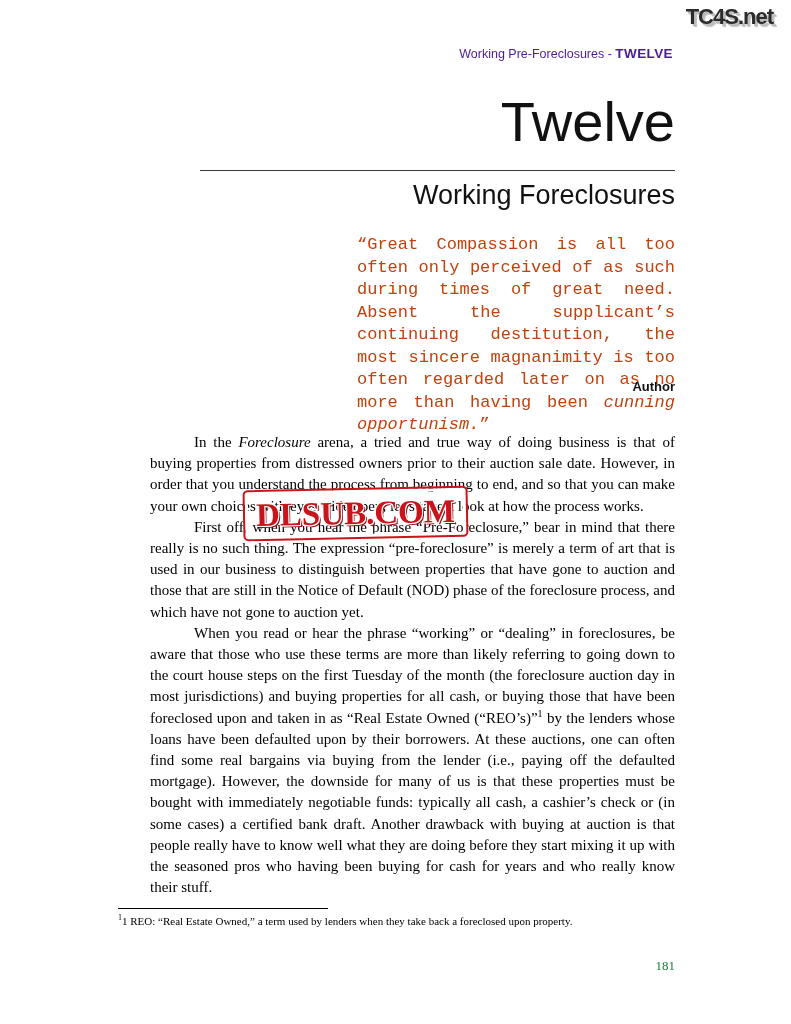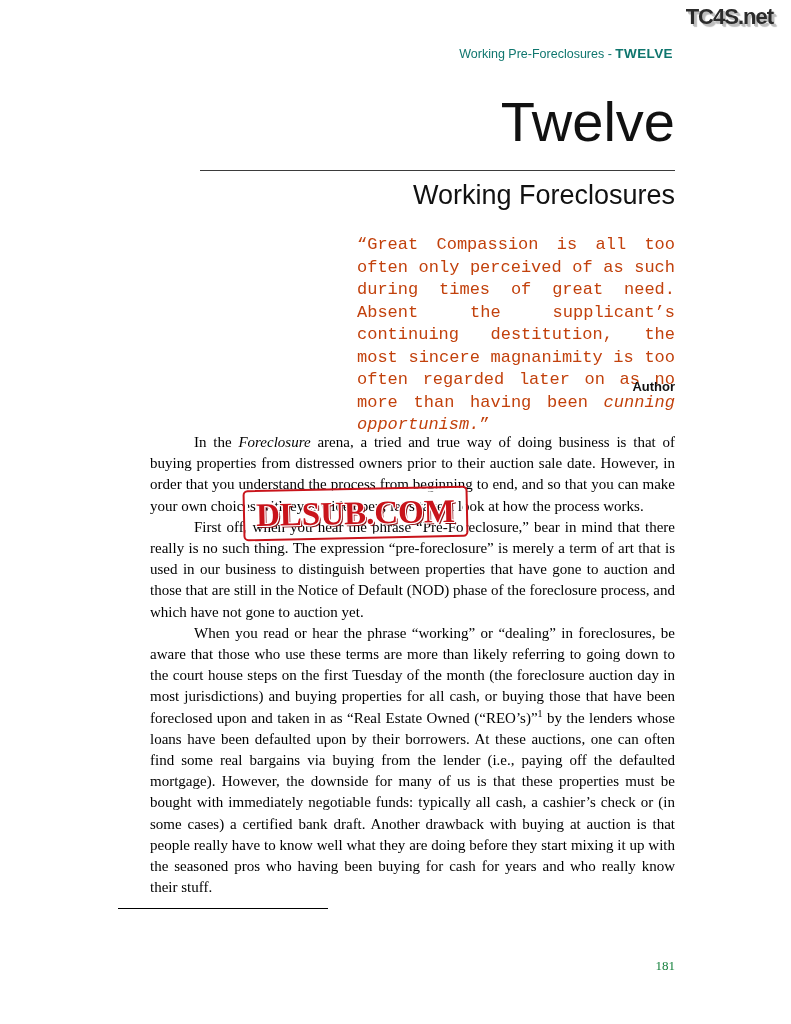--- a/index.html
+++ b/index.html
@@ -36,21 +36,21 @@
     text-shadow: 2px 2px 0 #bdbdbd, 3px 3px 1px rgba(0,0,0,0.25);
   }
 
   
   .running-head {
     position: absolute;
     right: 118px;
     top: 46px;
     font-family: "Liberation Sans", sans-serif;
     font-size: 12.5px;
-    color: #0f766e;
+    color: #4c1d95;
     white-space: nowrap;
   }
   .running-head .chap-word {
     font-weight: bold;
     font-size: 13.5px;
     letter-spacing: .4px;
   }
 
   
   .chapter-number {
@@ -230,17 +230,20 @@
   <div class="body-col">
     <p><span>In the </span><span class="ital">Foreclosure</span><span> arena, a tried and true way of doing business is that of buying properties from distressed owners prior to their auction sale date. However, in order that you understand the process from beginning to end, and so that you can make your own choices with eyes wide open, let’s take a look at how the process works.</span></p>
     <p>First off, when you hear the phrase “Pre-Foreclosure,” bear in mind that there really is no such thing. The expression “pre-foreclosure” is merely a term of art that is used in our business to distinguish between properties that have gone to auction and those that are still in the Notice of Default (NOD) phase of the foreclosure process, and which have not gone to auction yet.</p>
     <p><span>When you read or hear the phrase “working” or “dealing” in foreclosures, be aware that those who use these terms are more than likely referring to going down to the court house steps on the first Tuesday of the month (the foreclosure auction day in most jurisdictions) and buying properties for all cash, or buying those that have been foreclosed upon and taken in as “Real Estate Owned (“REO’s)”</span><sup>1</sup><span> by the lenders whose loans have been defaulted upon by their borrowers. At these auctions, one can often find some real bargains via buying from the lender (i.e., paying off the defaulted mortgage). However, the downside for many of us is that these properties must be bought with immediately negotiable funds: typically all cash, a cashier’s check or (in some cases) a certified bank draft. Another drawback with buying at auction is that people really have to know well what they are doing before they start mixing it up with the seasoned pros who having been buying for cash for years and who really know their stuff.</span></p>
   </div>
 
   <div class="wm-center">DLSUB.COM</div>
 
   <div class="footnote-rule"></div>
 
+  <div class="footnote">
+    <sup>1</sup><span>1</span><span> REO: “Real Estate Owned,” a term used by lenders when they take back a foreclosed upon property.</span>
+  </div>
 
   <div class="page-number">181</div>
 
 
 </div>
 
 </body></html>

